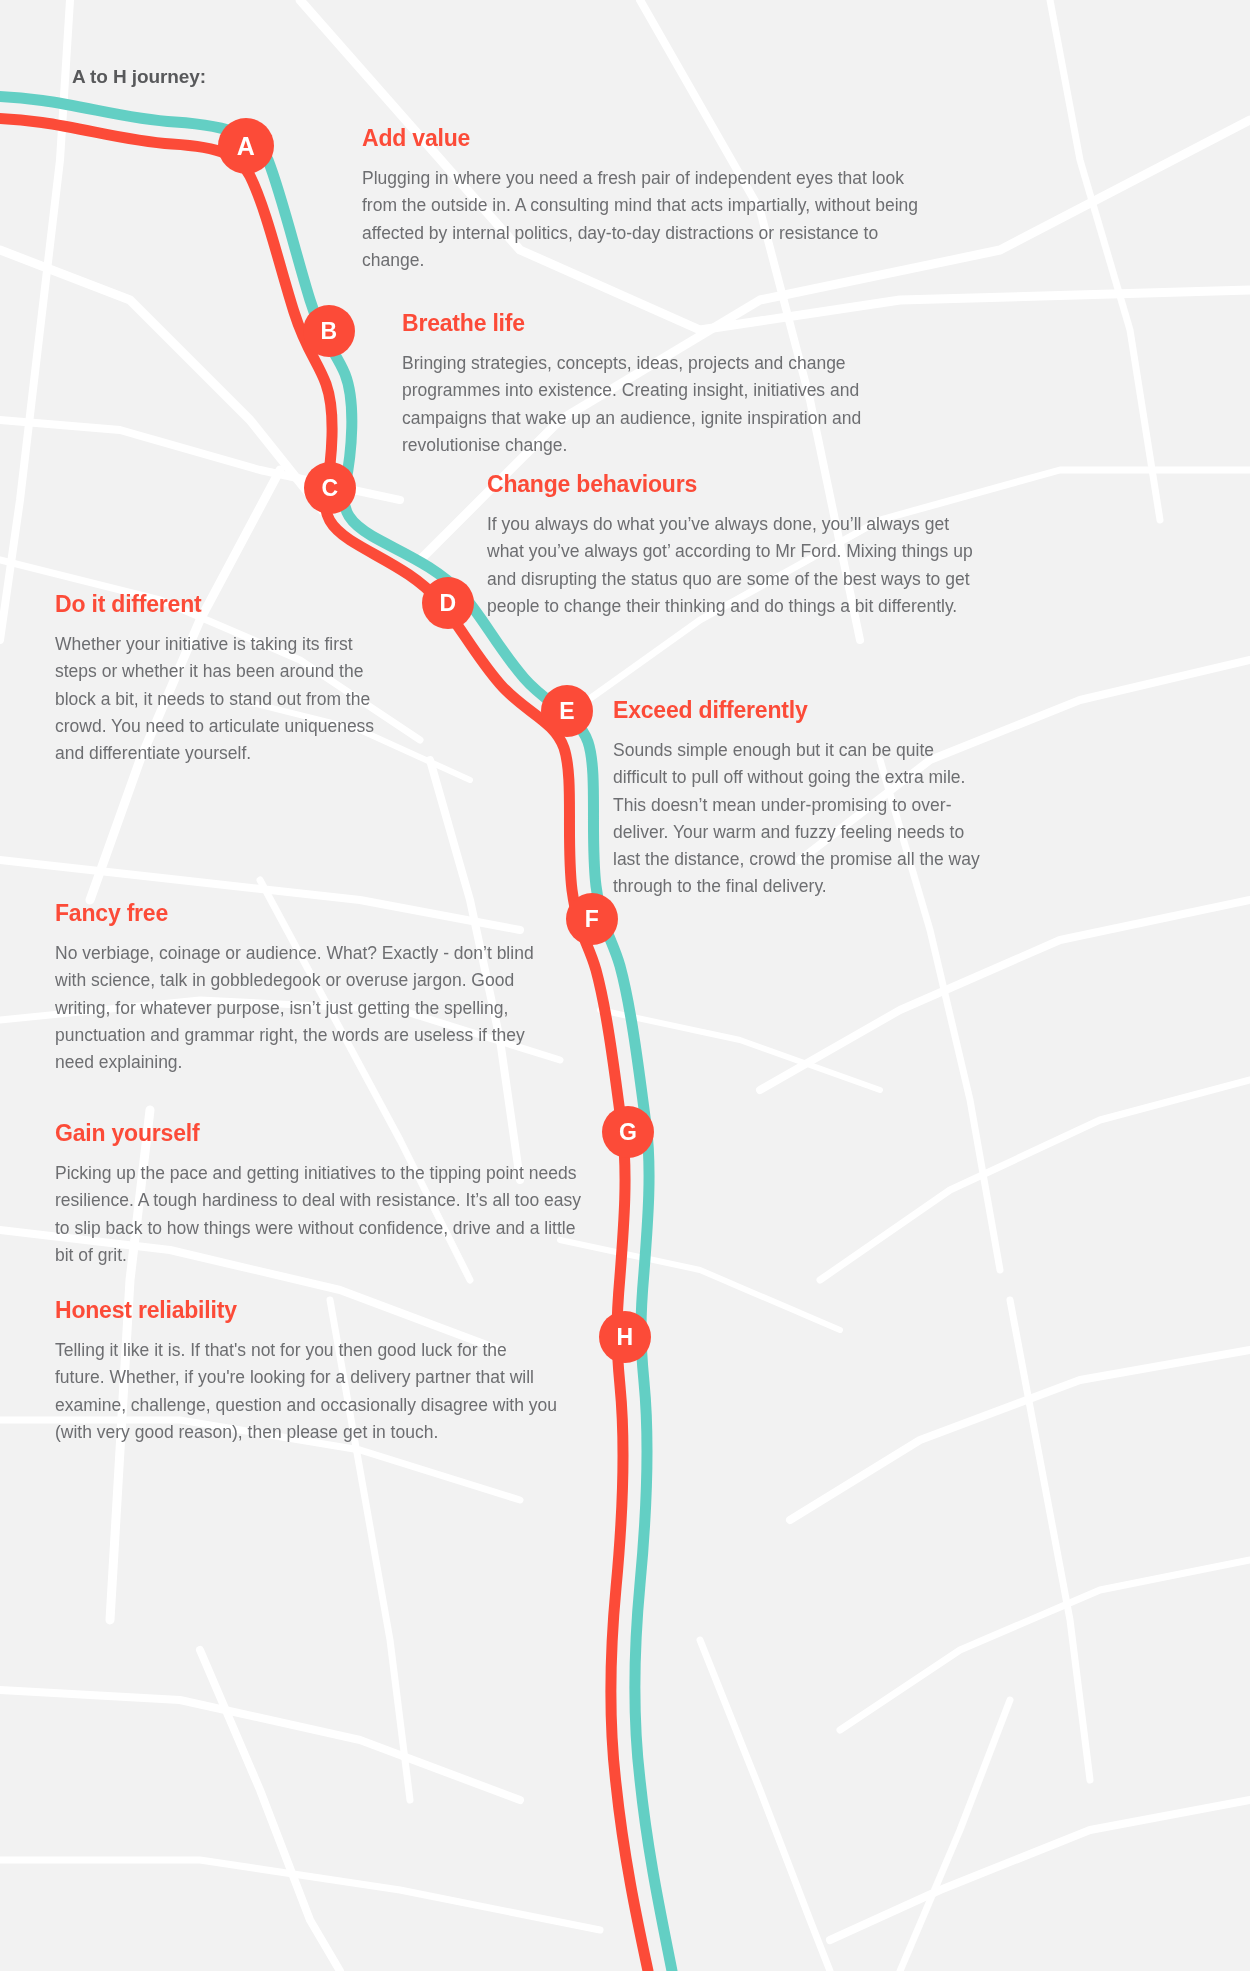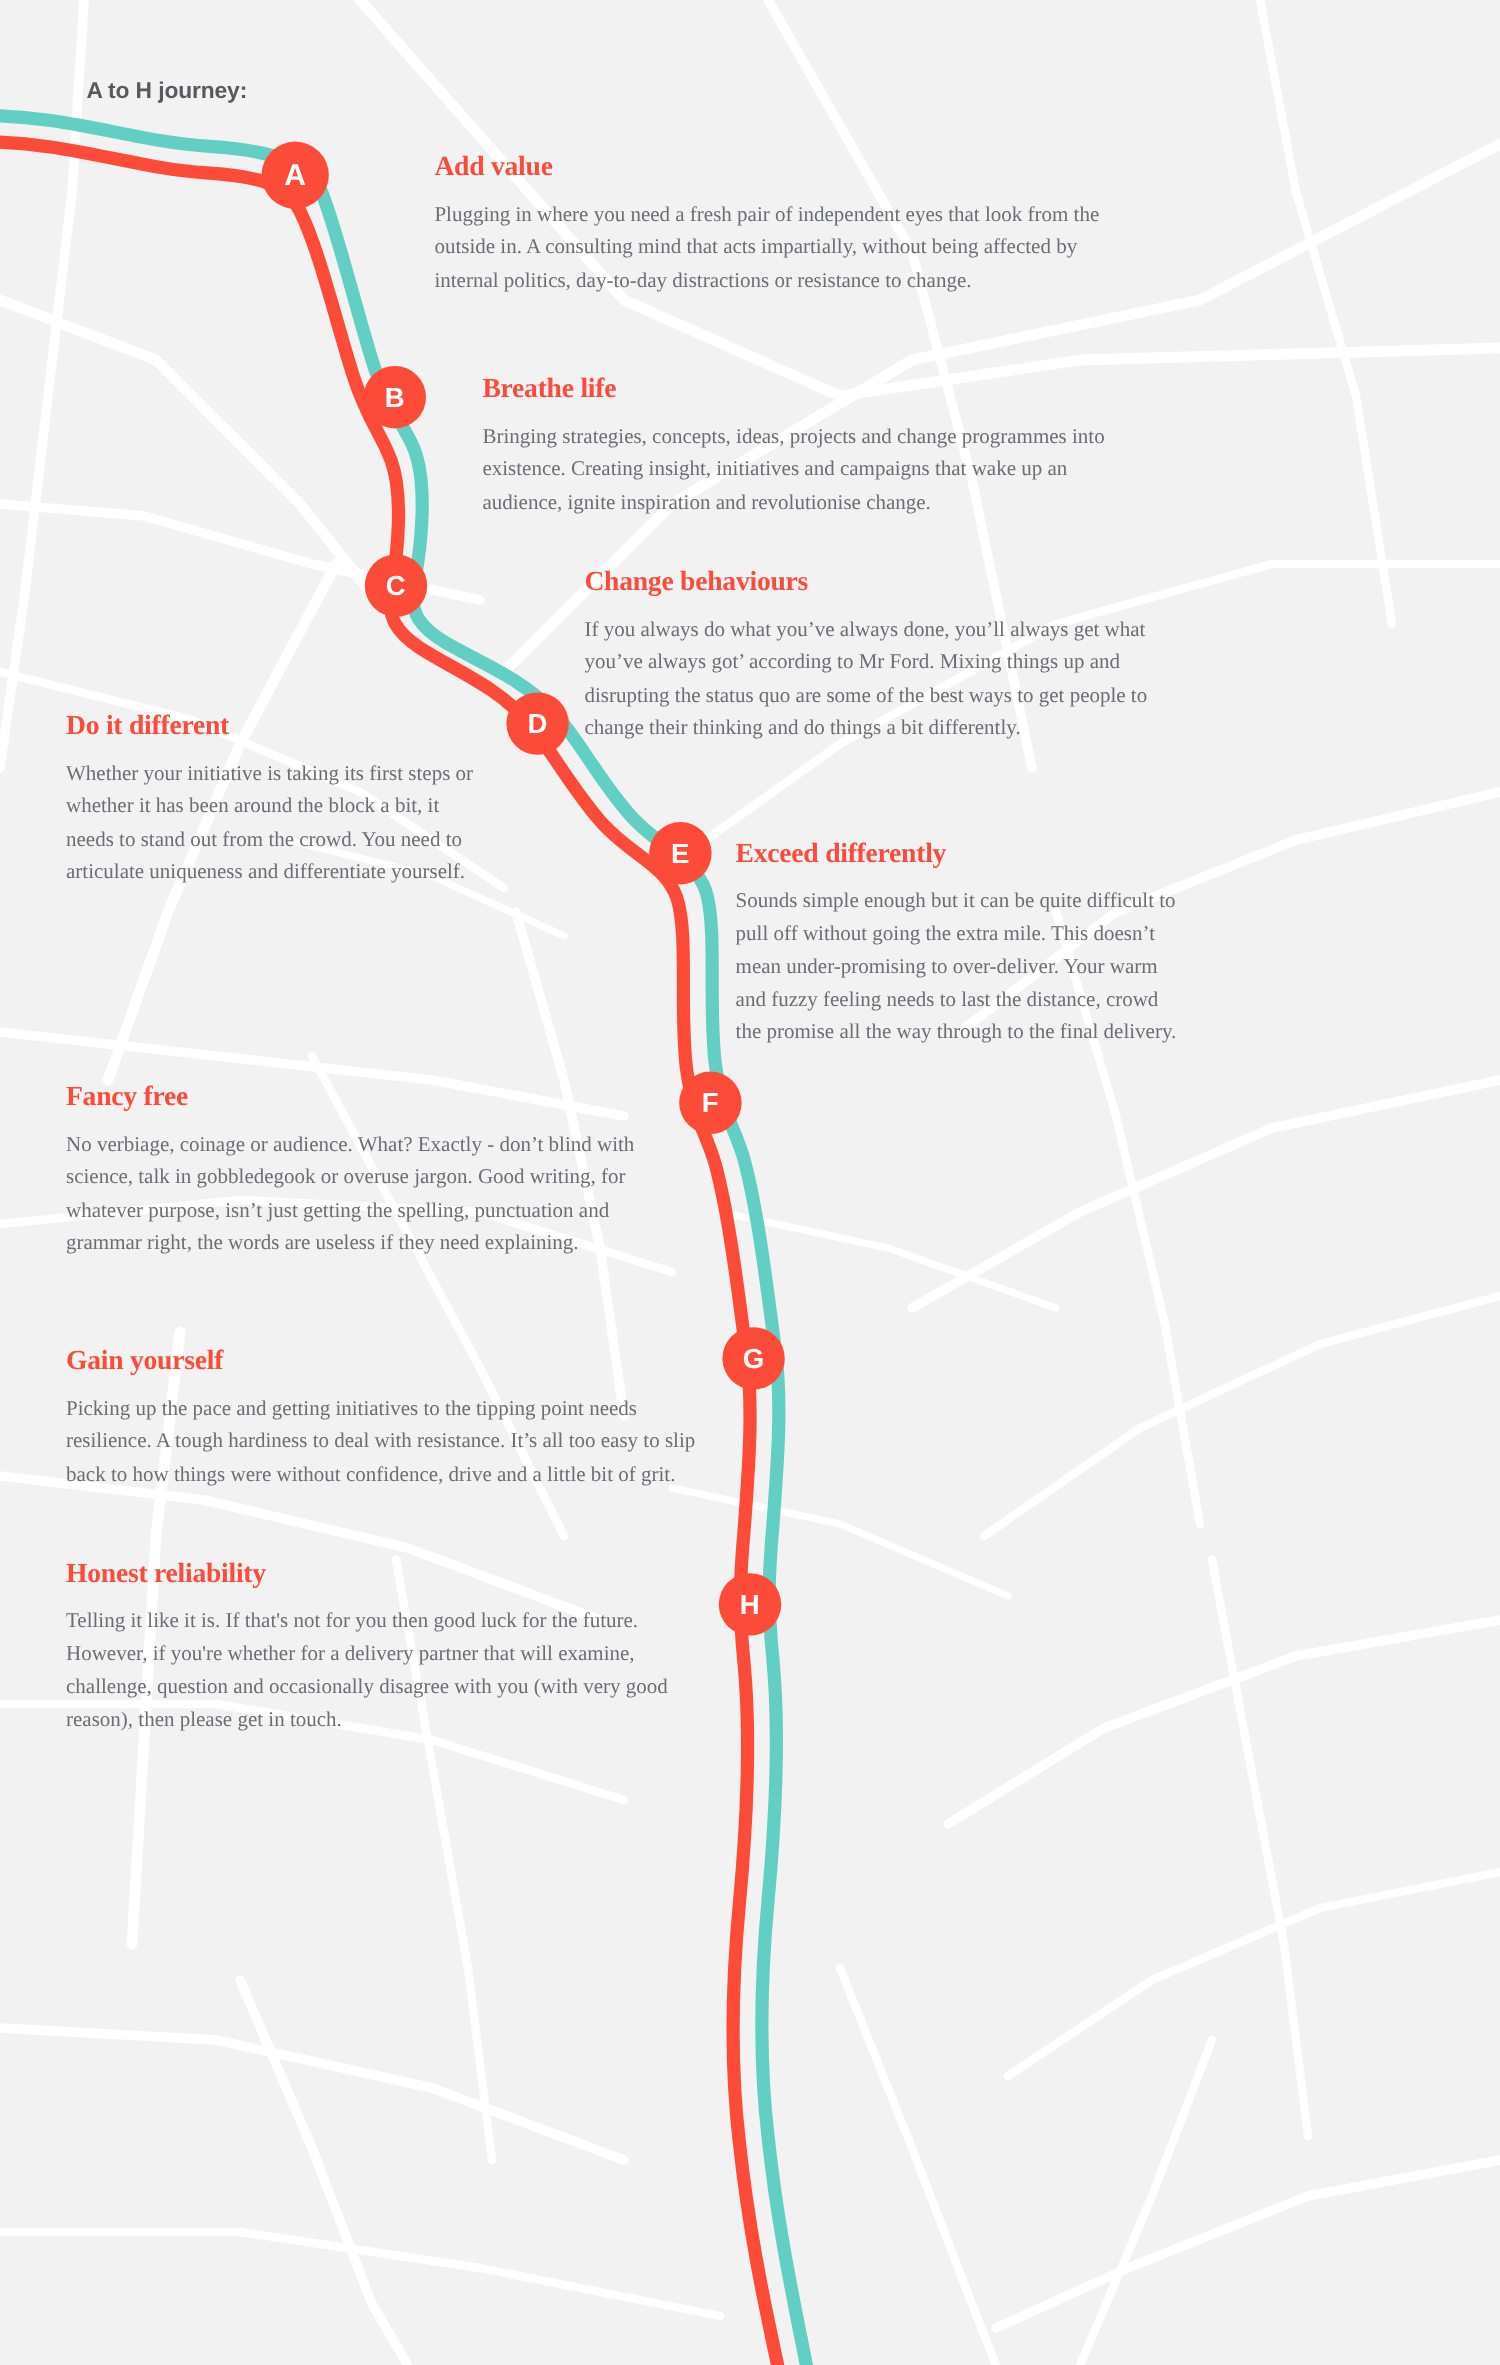--- a/index.html
+++ b/index.html
@@ -11,21 +11,21 @@
   }
   #map-canvas{position:absolute;top:0;left:0;width:1250px;height:1971px;}
   .layer{position:absolute;top:0;left:0;}
 
   #page-title{
     position:absolute;left:72px;top:66px;
     font-size:19px;font-weight:bold;color:#58595b;
     letter-spacing:-0.1px;
   }
 
-  .block{position:absolute;font-family:Liberation Serif, serif;}
+  .block{position:absolute;}
   .block h3{
     margin:0 0 14px 0;
     font-size:23px;font-weight:bold;color:#fc4b38;
     letter-spacing:-0.2px;line-height:1.1;
   }
   .block p{
     margin:0;
     font-size:17.5px;color:#6d6e71;
     line-height:1.55;font-weight:normal;
   }
@@ -186,14 +186,14 @@
   <p>No verbiage, coinage or audience. What? Exactly - don’t blind with science, talk in gobbledegook or overuse jargon. Good writing, for whatever purpose, isn’t just getting the spelling, punctuation and grammar right, the words are useless if they need explaining.</p>
 </div>
 
 <div class="block" style="left:55px;top:1121px;width:540px;">
   <h3>Gain yourself</h3>
   <p>Picking up the pace and getting initiatives to the tipping point needs resilience. A tough hardiness to deal with resistance. It’s all too easy to slip back to how things were without confidence, drive and a little bit of grit.</p>
 </div>
 
 <div class="block" style="left:55px;top:1298px;width:505px;">
   <h3>Honest reliability</h3>
-  <p>Telling it like it is. If that's not for you then good luck for the future. However, if you're whether for a delivery partner that will examine, challenge, question and occasionally disagree with you (with very good reason), then please get in touch.</p>
+  <p>Telling it like it is. If that's not for you then good luck for the future. Whether, if you're looking for a delivery partner that will examine, challenge, question and occasionally disagree with you (with very good reason), then please get in touch.</p>
 </div>
 
 </body></html>

